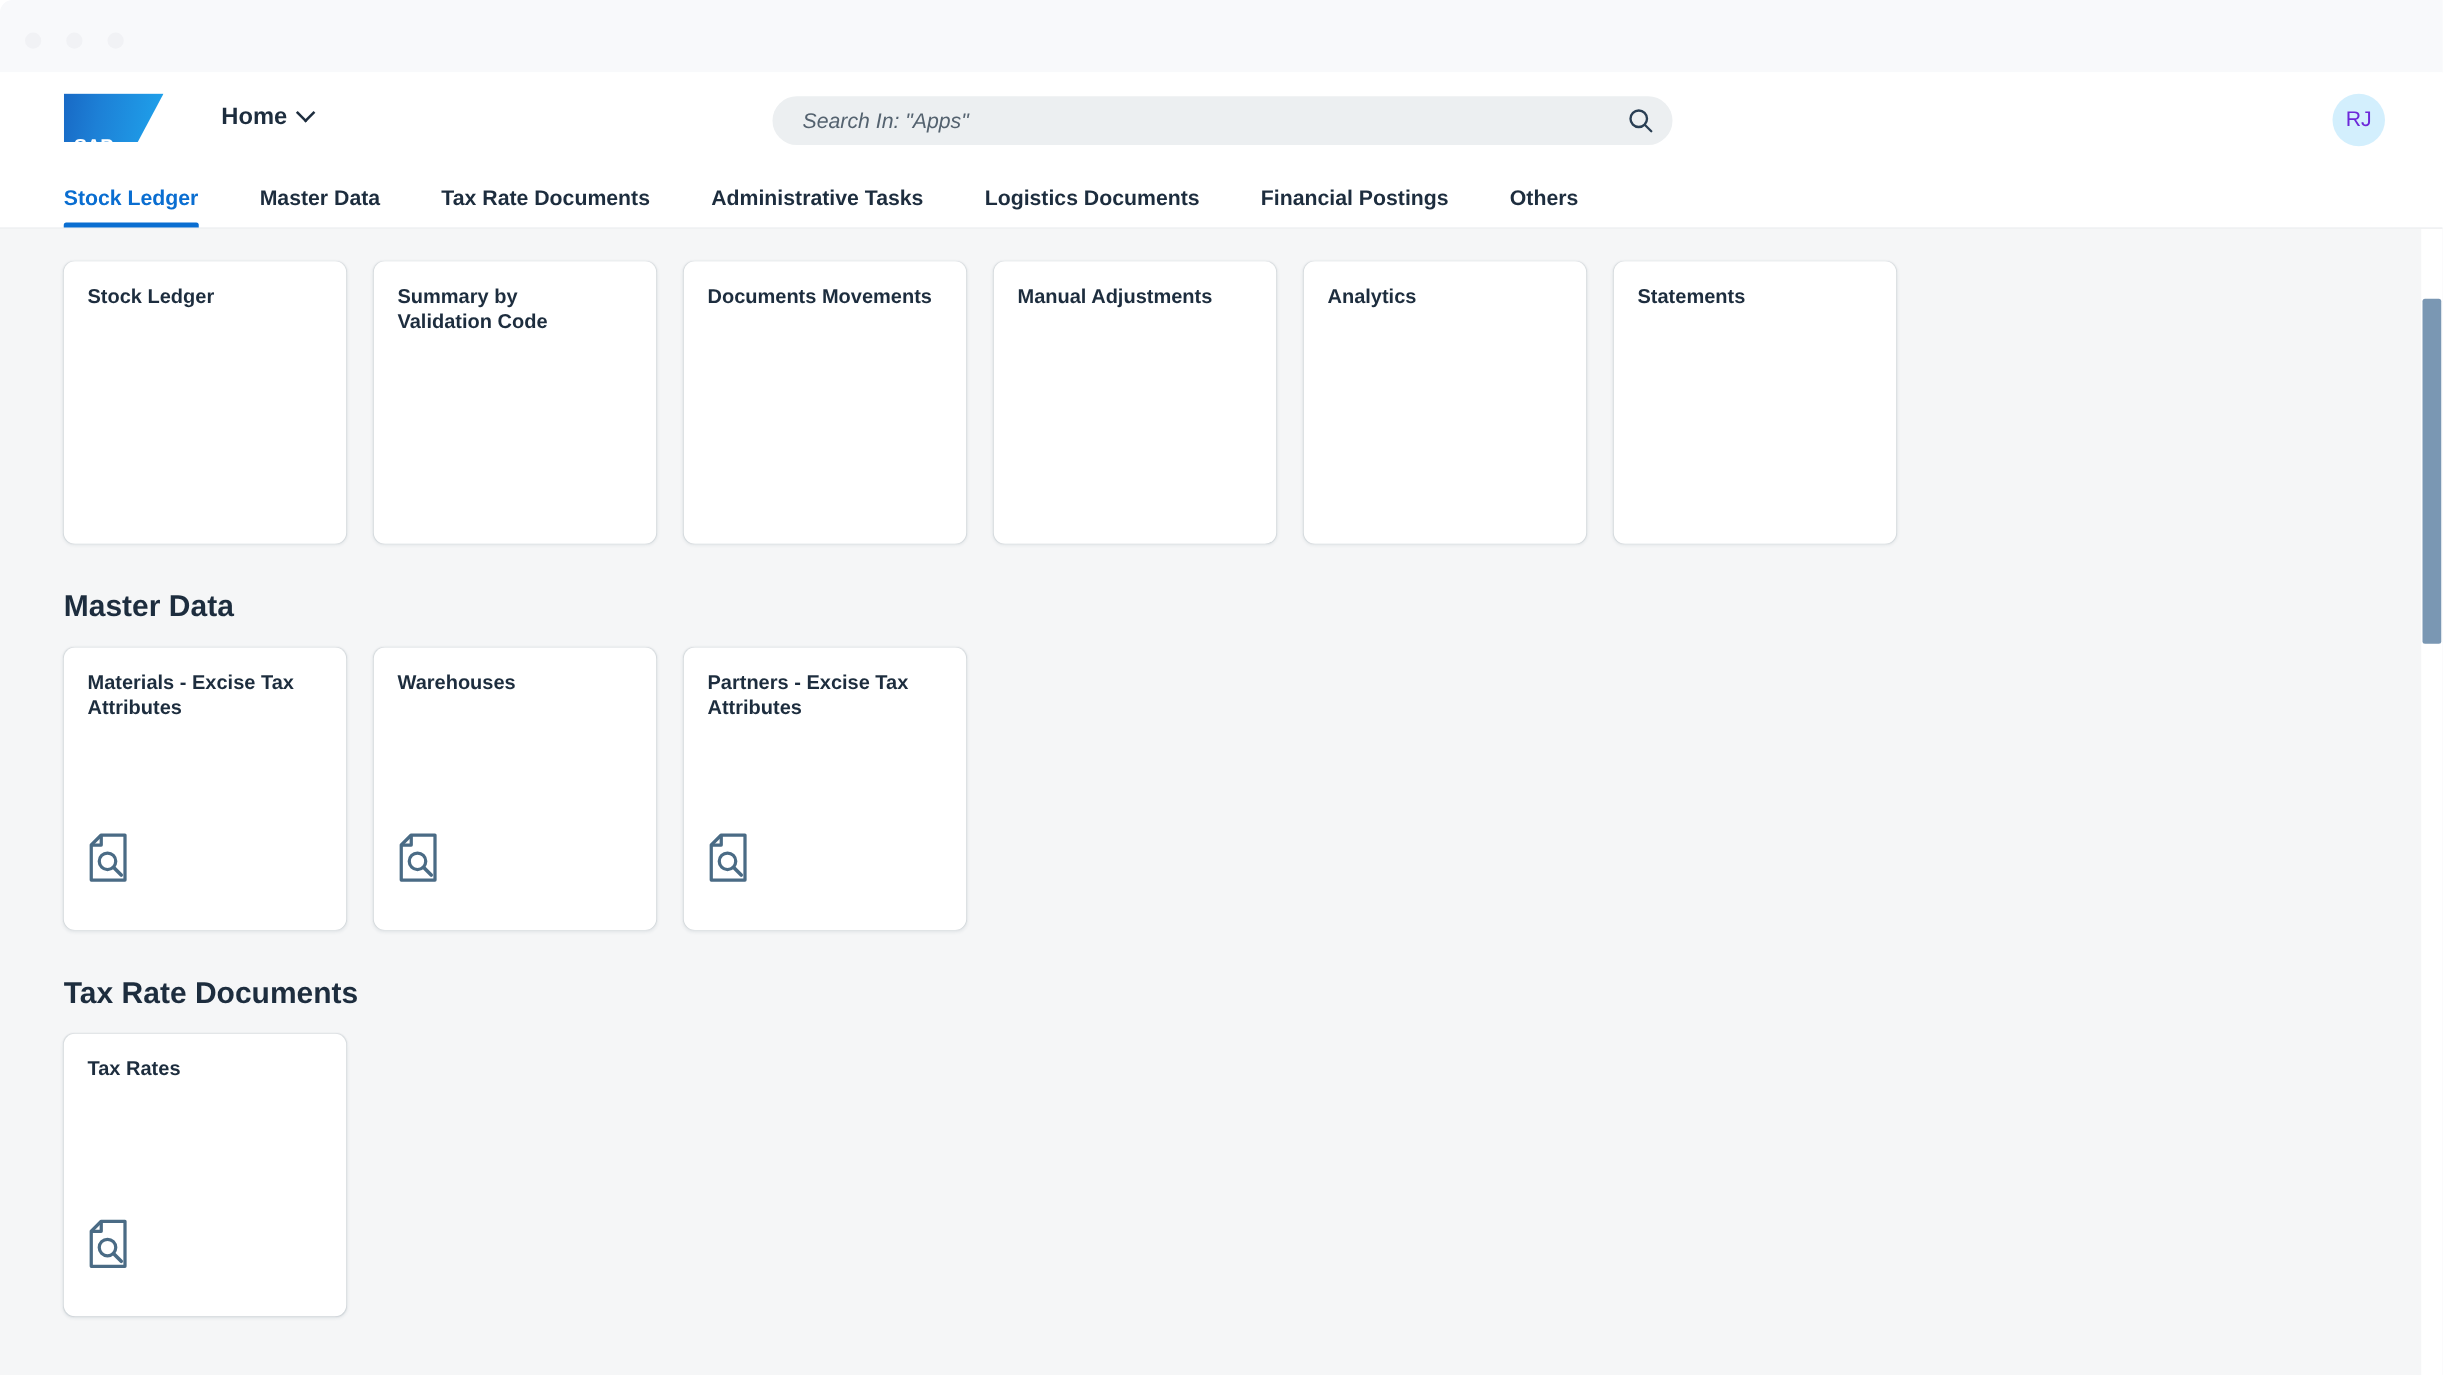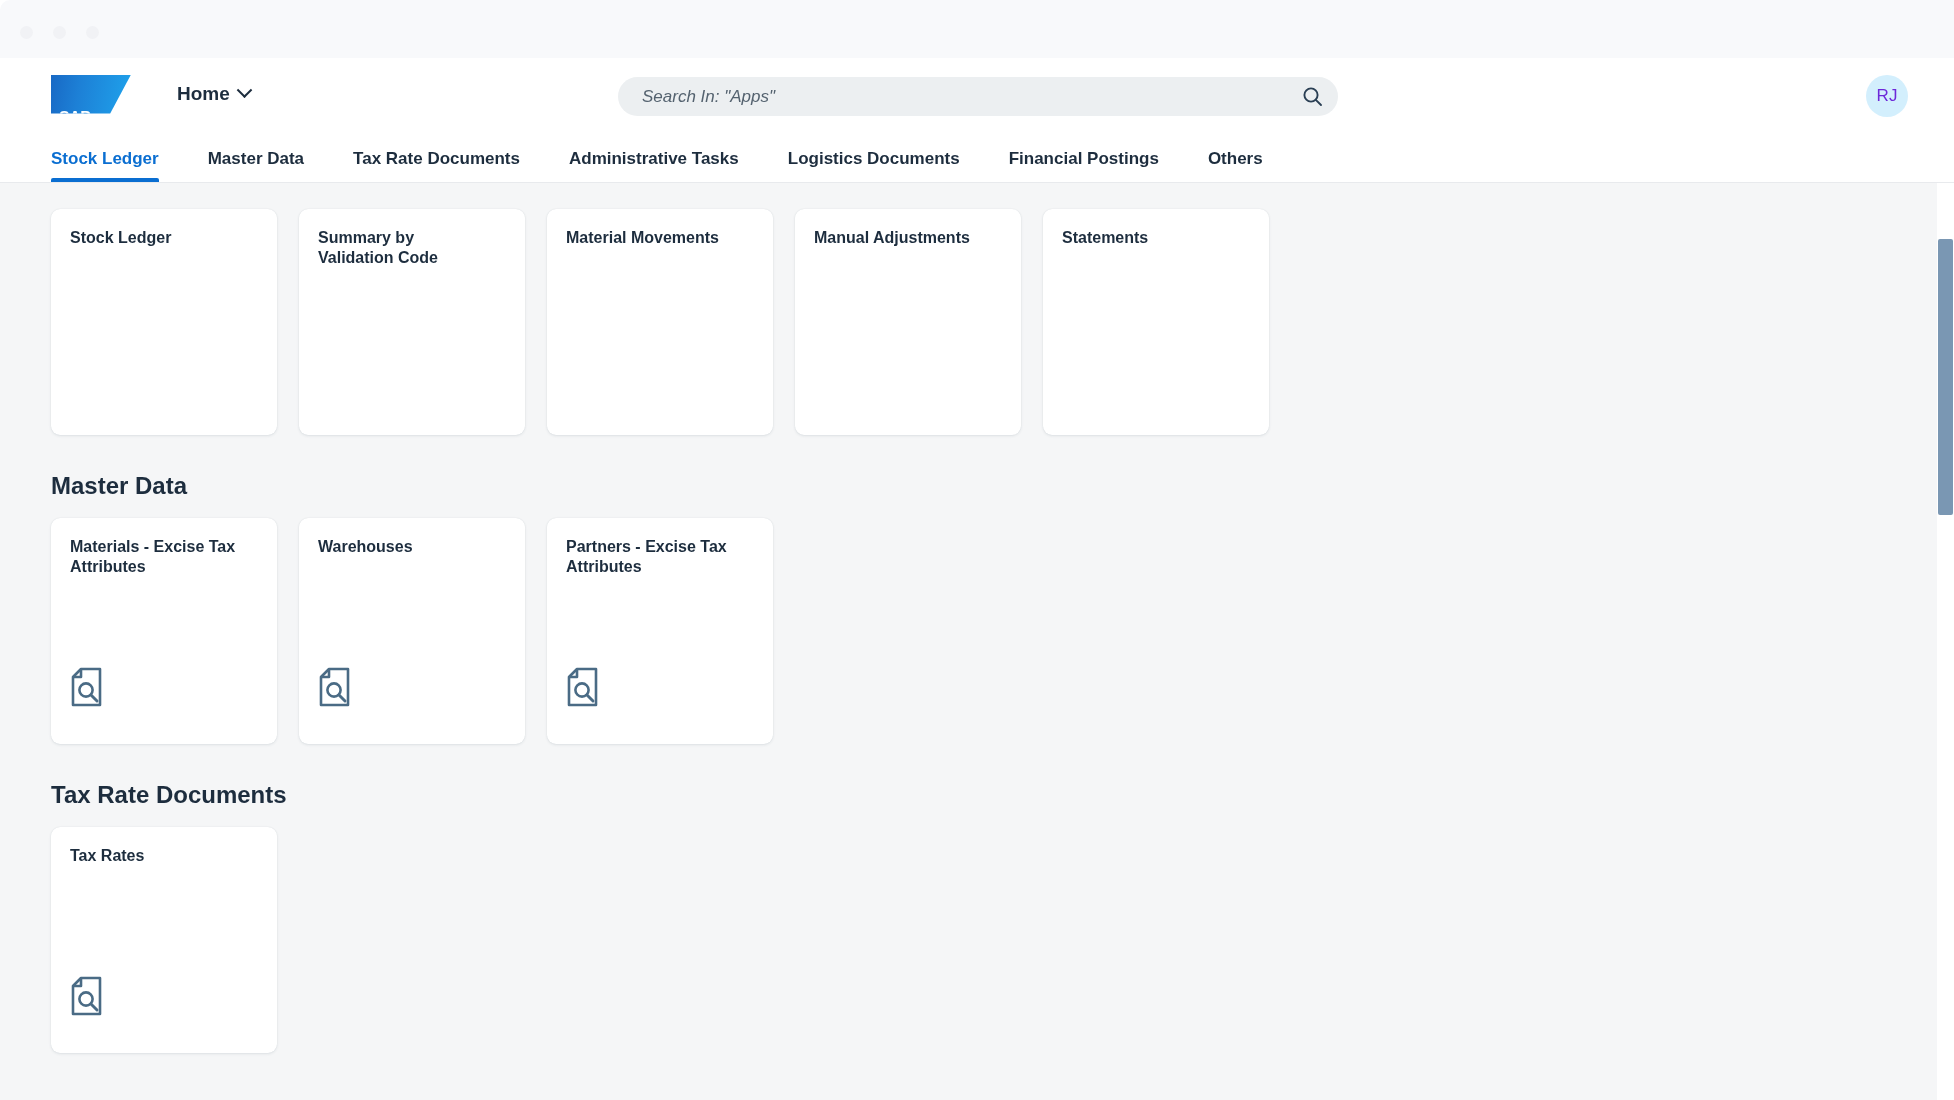--- a/index.html
+++ b/index.html
@@ -295,24 +295,27 @@
     <div class="section">
       <div class="tile-row">
         <div class="tile">
           <div class="tile-title">Stock Ledger</div>
         </div>
         <div class="tile">
           <div class="tile-title">Summary by
 Validation Code</div>
         </div>
         <div class="tile">
-          <div class="tile-title">Material Movements</div>
+          <div class="tile-title">Documents Movements</div>
         </div>
         <div class="tile">
           <div class="tile-title">Manual Adjustments</div>
+        </div>
+        <div class="tile">
+          <div class="tile-title">Analytics</div>
         </div>
         <div class="tile">
           <div class="tile-title">Statements</div>
         </div>
       </div>
     </div>
 
     <div class="section">
       <div class="section-title">Master Data</div>
       <div class="tile-row" style="padding-top:0">

